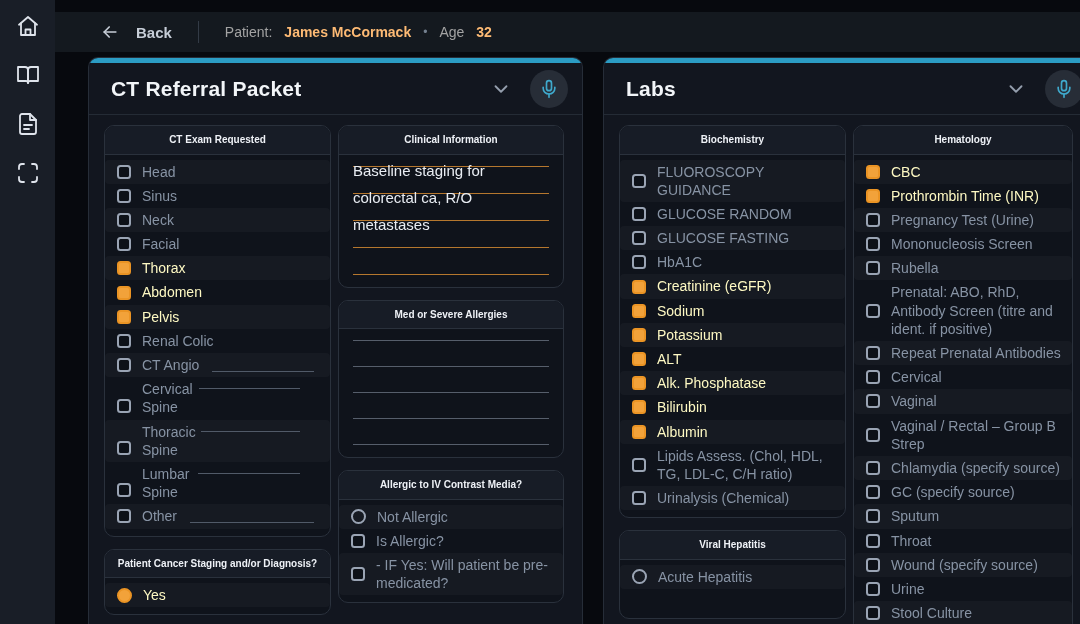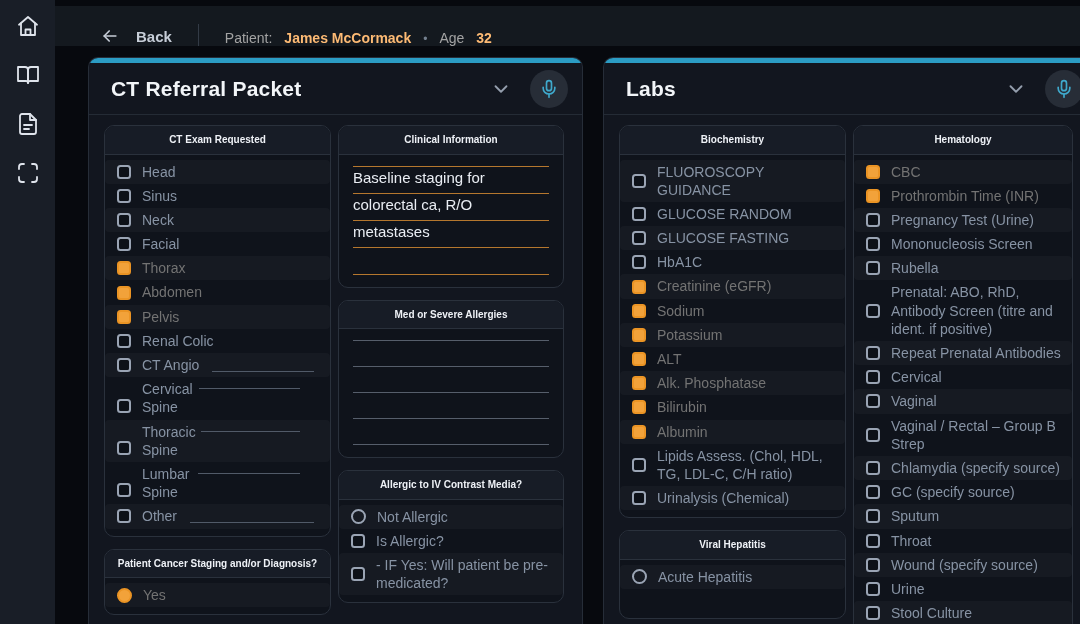--- a/index.html
+++ b/index.html
@@ -15,22 +15,22 @@
   
   .sidebar {
     position:absolute; left:0; top:0; width:55px; height:624px;
     background:#191e27; display:flex; flex-direction:column;
     align-items:center; padding-top:14px; gap:25px; z-index:5;
   }
   .side-btn { width:24px; height:24px; color:#dfe4ec; background:none; border:none; cursor:pointer; }
 
   
   .topbar {
-    position:absolute; left:55px; top:6px; width:1025px; height:40px;
-    background:#14191f; display:flex; align-items:flex-end; gap:12px;
+    position:absolute; left:55px; top:12px; width:1025px; height:40px;
+    background:#14191f; display:flex; align-items:center; gap:12px;
     padding-left:45px; font-size:14px;
   }
   .back-btn { display:flex; align-items:center; gap:16px; color:#c6cdd7; background:none; border:none; font-size:15px; font-weight:bold; cursor:pointer; font-family:inherit; }
   .tb-divider { width:1px; height:22px; background:#333b46; margin:0 14px; }
   .tb-label { color:#a3a3a3; }
   .tb-strong { color:#fdba74; font-weight:bold; }
   .tb-dot { color:#74808f; font-size:12px; }
 
   
   .panel {
@@ -62,21 +62,21 @@
     background:#171c26; border-bottom:1px solid #2a313c;
     text-align:center; font-size:10px; font-weight:bold; color:#eef1f6;
     padding:7px 10px; line-height:1.35;
   }
   .card-body { padding:5px 0 7px 0; }
 
   
   .row { display:flex; align-items:center; gap:11px; padding:3px 10px 3px 12px; min-height:22px; }
   .row:nth-child(odd) { background:rgba(255,255,255,0.03); border-radius:4px; }
   .lbl { font-size:14px; color:#8793a4; line-height:1.3; }
-  .row.checked .lbl { color:#737373; }
+  .row.checked .lbl { color:#fef9c3; }
   .cb {
     flex:0 0 auto; width:14px; height:14px; border:2px solid #9aa4b4;
     border-radius:3.5px; background:#0d1118;
   }
   .cb.on { background:#f2a23a; border-color:#eb9424; }
   .radio {
     flex:0 0 auto; width:15px; height:15px; border:2px solid #9aa4b4;
     border-radius:50%; background:transparent;
   }
   .radio.on { background:#f2a23a; border-color:#eb9424; }
@@ -84,21 +84,21 @@
   .row.stacked { align-items:flex-end; min-height:40px; }
   .row.stacked .cb { margin-bottom:4px; }
   .stack { display:flex; flex-direction:row; width:158px; }
   .stack .uline { height:9px; border-bottom:1px solid #515a68; width:100%; }
 
   
   .ruled { padding:4px 14px 12px 14px; }
   .ruled .rule-top { height:8px; }
   .ruled .rule-top, .ruled .ruled-row { border-bottom:1.5px solid #b5772e; }
   .ruled.gray .rule-top, .ruled.gray .ruled-row { border-bottom:1px solid #565e6b; }
-  .ruled .ruled-row { height:27px; font-size:15px; color:#e9edf3; display:flex; align-items:flex-end; padding-bottom:7px;text-align:right; }
+  .ruled .ruled-row { height:27px; font-size:15px; color:#e9edf3; display:flex; align-items:flex-end; padding-bottom:14px;text-align:right; }
   .ruled.gray .ruled-row { height:26px; }
 </style>
 </head>
 <body>
 
 <nav class="sidebar">
   <button class="side-btn">
     <span>
       <svg viewBox="0 0 24 24" width="24" height="24" fill="none" stroke="currentColor" stroke-width="1.8" stroke-linecap="round" stroke-linejoin="round">
           <path d="M3 10.7 12 3l9 7.7"></path>

